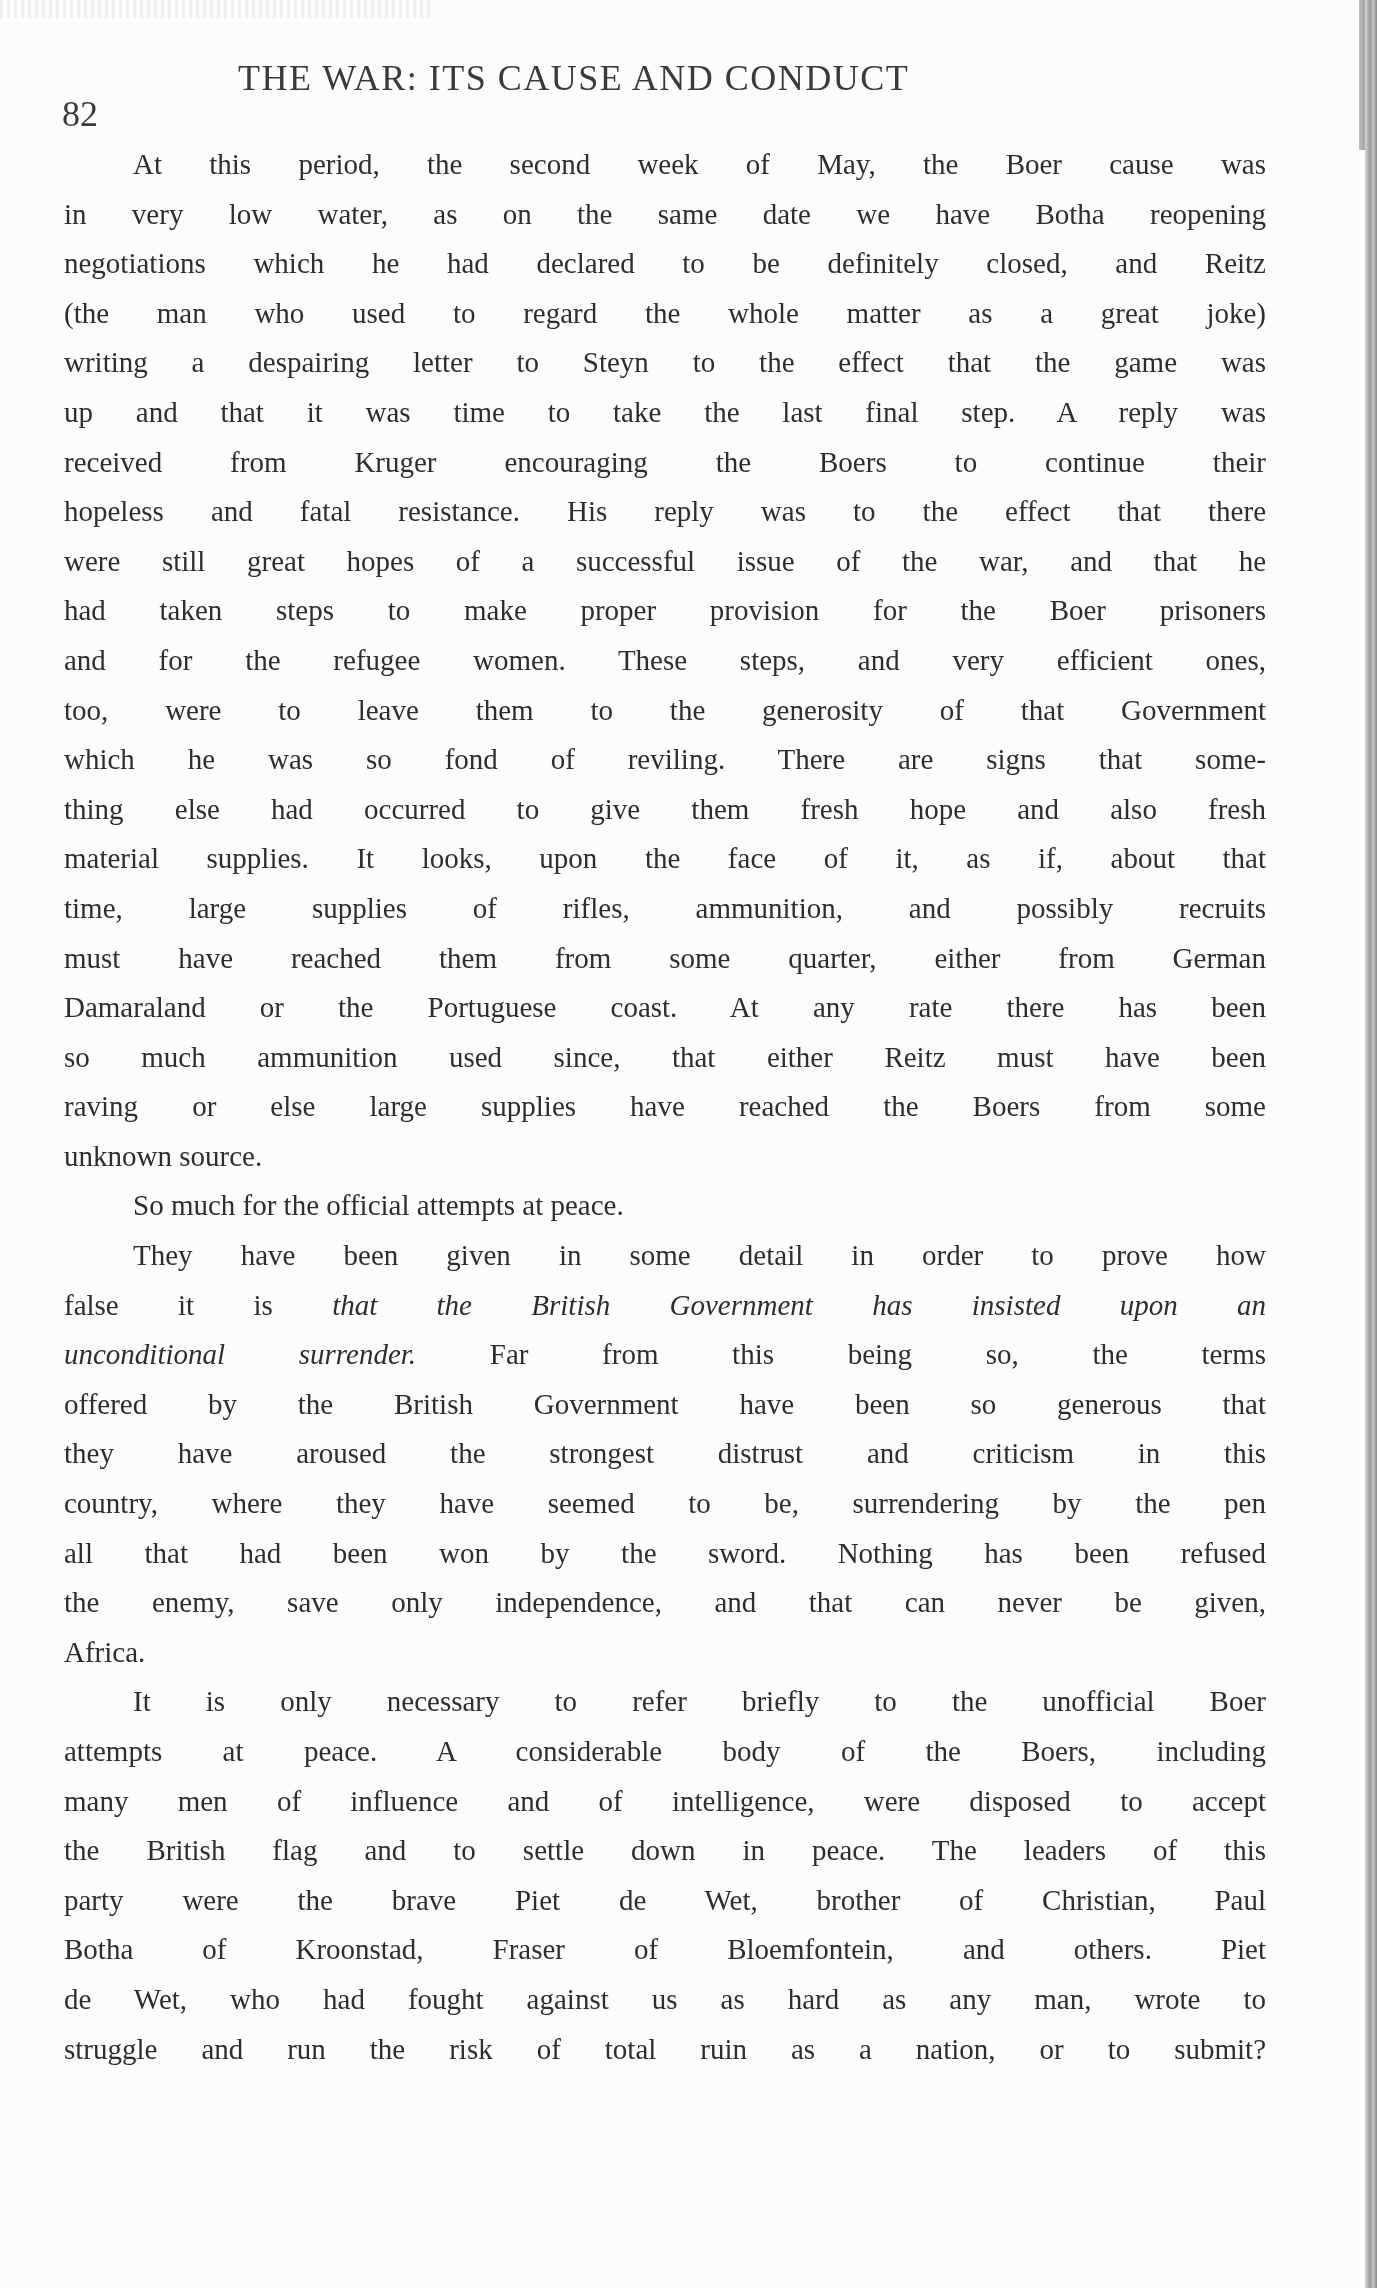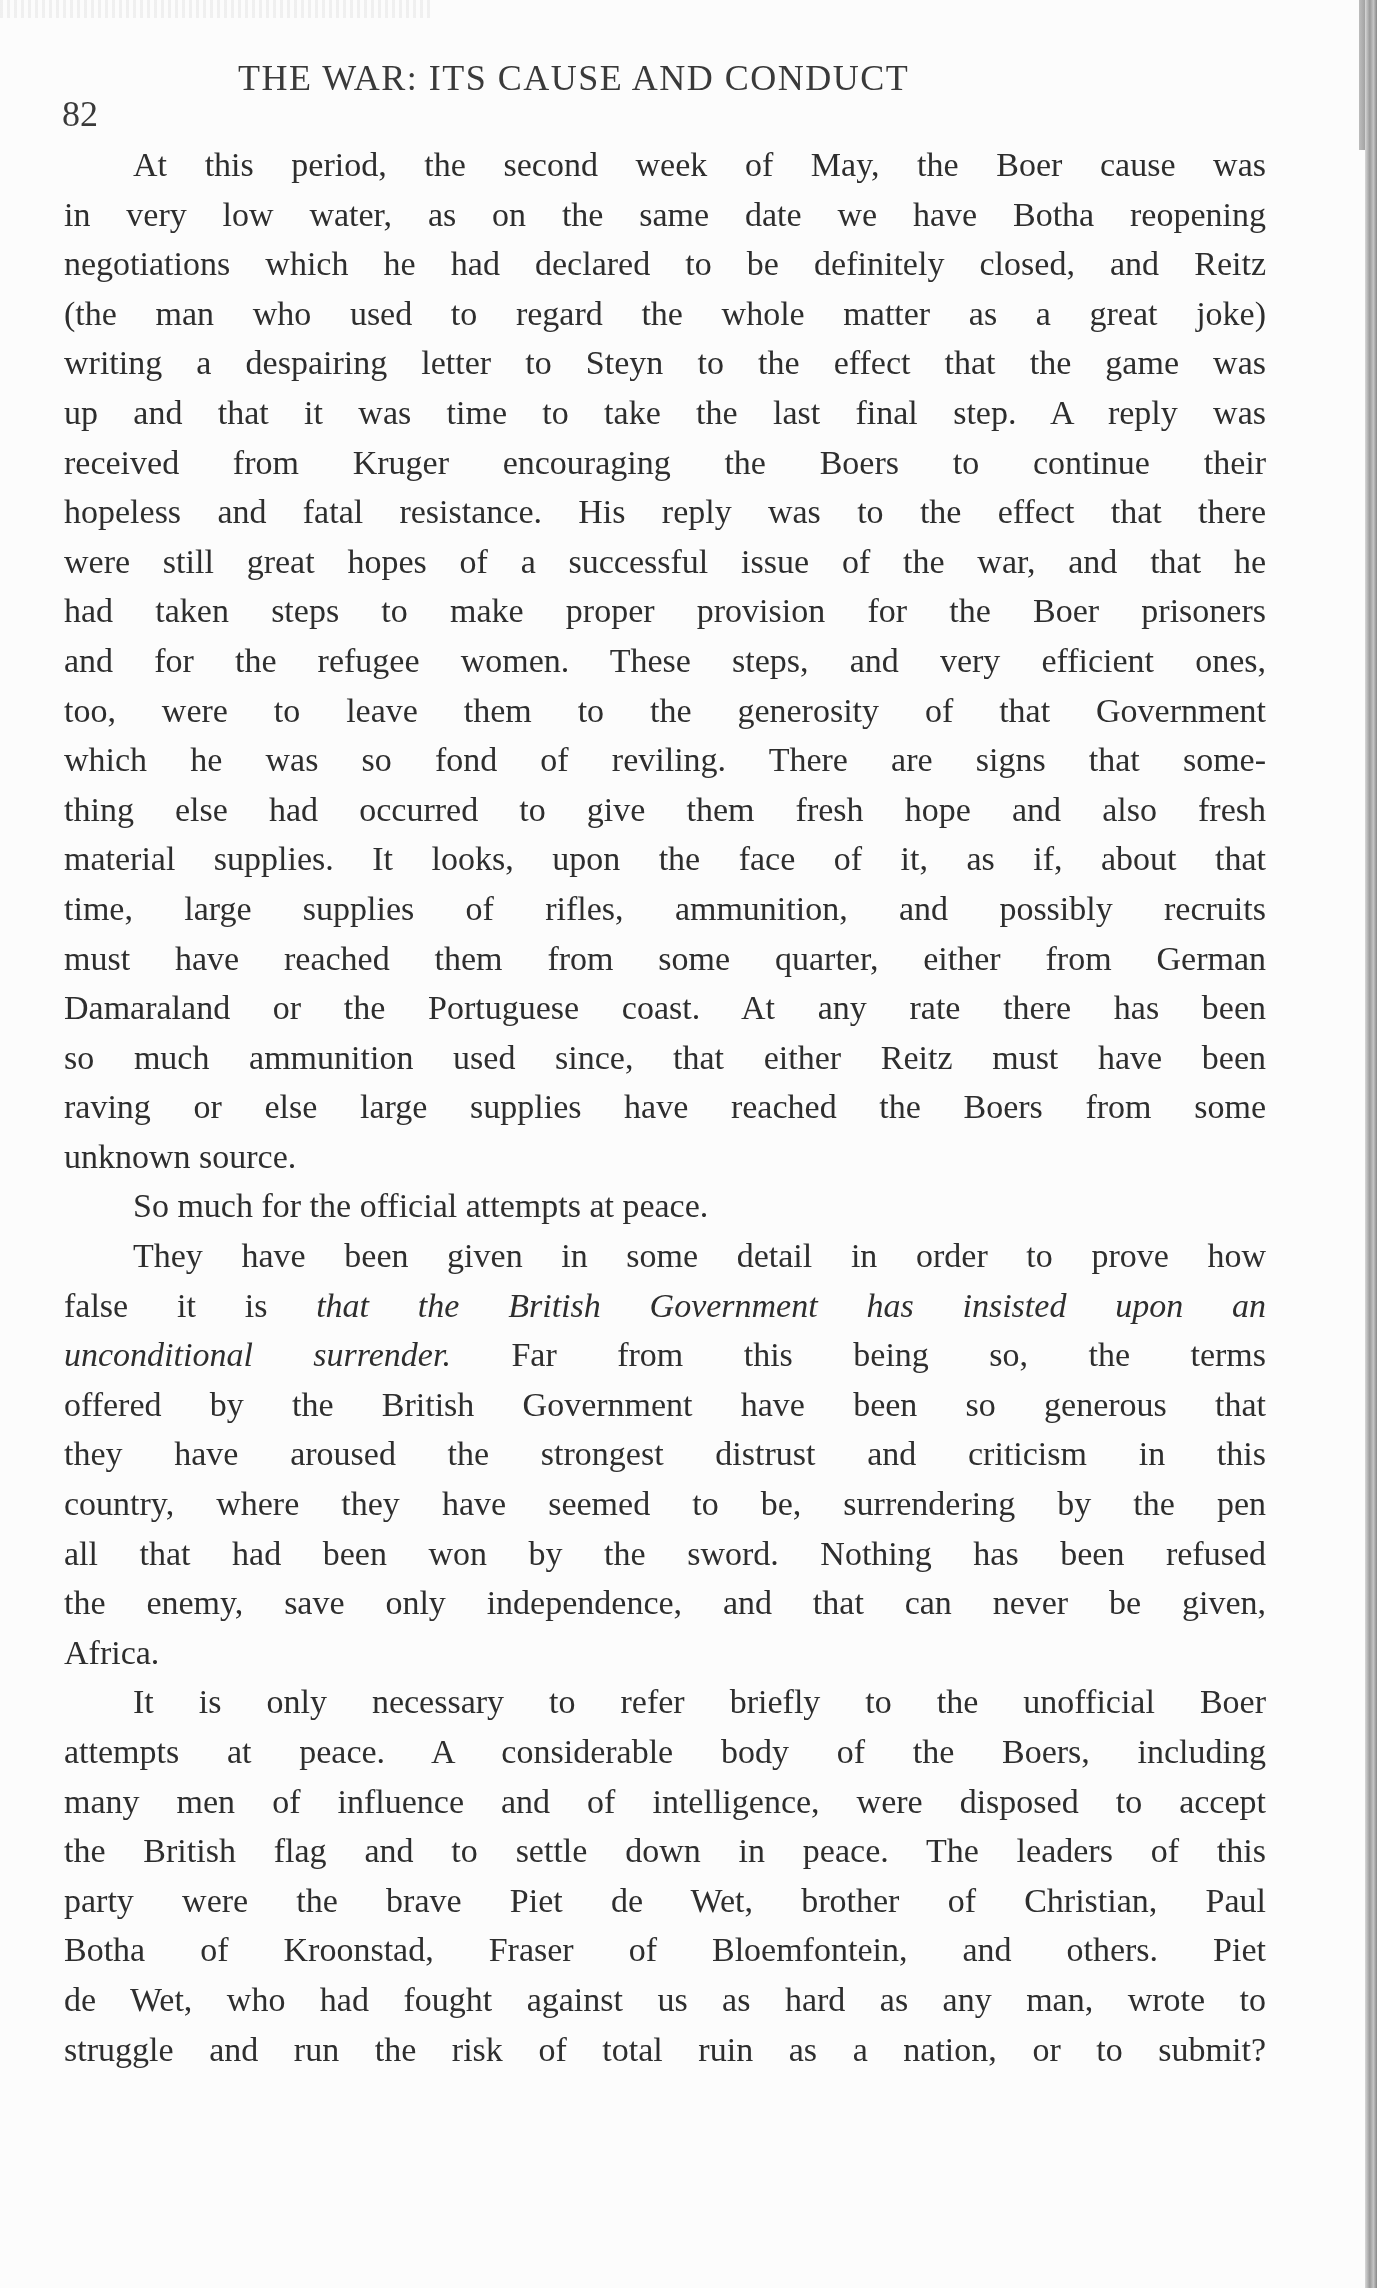--- a/index.html
+++ b/index.html
@@ -56,21 +56,21 @@
       left: 176px;
       top: 0;
       letter-spacing: 1.5px;
     }
     .text-block {
       position: absolute;
       left: 64px;
       top: 140px;
       width: 1202px;
       font-family: "Liberation Serif", "DejaVu Serif", serif;
-      font-size: 34px;
+      font-size: 29px;
       line-height: 49.6px;
     }
     .line {
       display: block;
       height: 49.6px;
       white-space: nowrap;
       text-align: justify;
       text-align-last: justify;
       overflow: hidden;
     }

